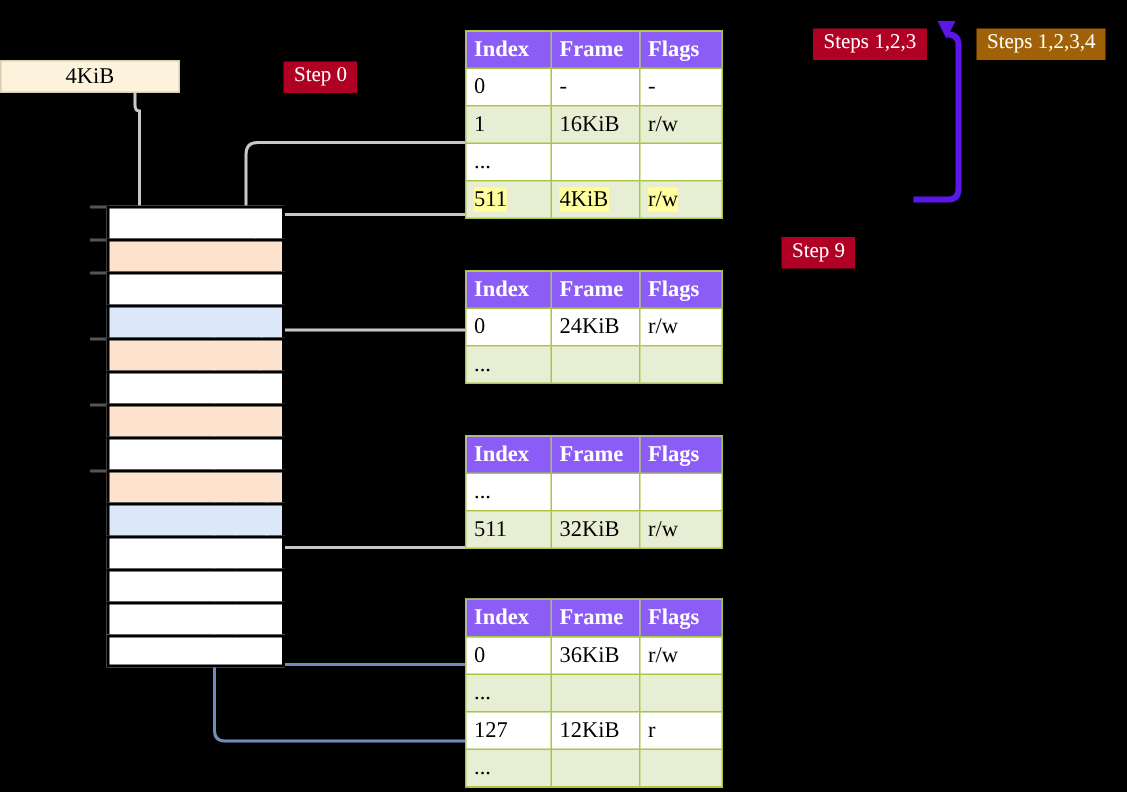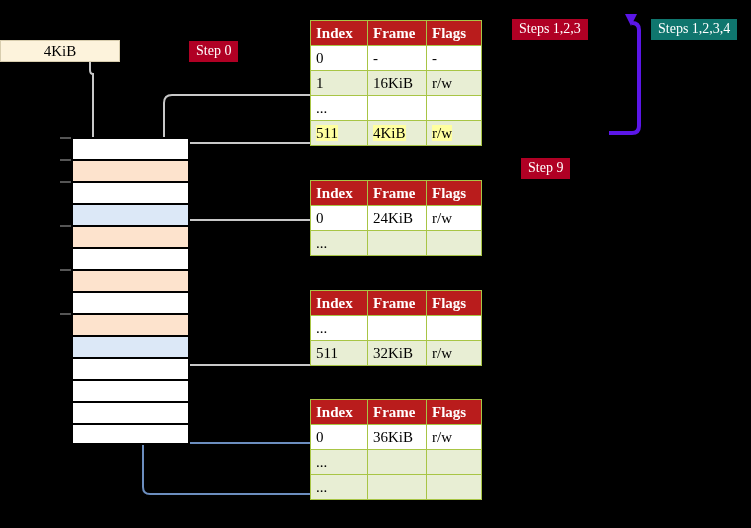--- a/index.html
+++ b/index.html
@@ -7,34 +7,34 @@
        font-family:"Liberation Serif", serif;}
   .layer{position:absolute;left:0;top:0;width:751px;height:528px;}
   svg.layer{pointer-events:none;}
 
   
   .ptable{position:absolute;border-collapse:collapse;border-spacing:0;
           background:#fff;font-size:15px;color:#000;}
   .ptable td,.ptable th{border:1px solid #a8c545;padding:2px 5px;
           text-align:left;font-weight:normal;height:20px;line-height:20px;
           vertical-align:middle;box-sizing:border-box;}
-  .ptable th{background:#b91c1c;color:#ffffff;font-weight:bold;
+  .ptable th{background:#8b5cf6;color:#ffffff;font-weight:bold;
           border:1px solid #a8c545;}
   .ptable tr.alt td{background:#e8eed4;}
   .ptable tr.plain td{background:#ffffff;}
   .ptable td .hl{background:#ffffa0;}
   .c-idx{width:57px;}
   .c-frm{width:59px;margin-top:13px;}
   .c-flg{width:55px;}
 
   
   .badge{position:absolute;font-size:14px;line-height:16px;
          padding:2px 7px 3px 7px;color:#ffffff;white-space:nowrap;}
   .badge.red{background:#b00024;}
-  .badge.blue{background:#0f766e;}
+  .badge.blue{background:#a16207;}
 
   
   .framebox{position:absolute;background:#fdf3dc;border:1px solid #d8cdae;
             color:#000;font-size:15px;text-align:center;
             line-height:20px;box-sizing:border-box;}
 
   
   .memcol{position:absolute;left:71px;top:137px;width:119px;height:278px;}
   .memrow{position:absolute;left:0;width:119px;height:22px;
           box-sizing:border-box;border-top:2px solid #000;border-left:2px solid #000;
@@ -109,21 +109,21 @@
     <div class="memrow bluefill" style="top: 198px;"></div>
     <div class="memrow" style="top: 220px;"></div>
     <div class="memrow" style="top: 242px;"></div>
     <div class="memrow" style="top: 264px;"></div>
     <div class="memrow last" style="top: 286px;"></div>
   </div>
 
 <div class="badge red" style="left:189px;top:41px;text-align:center;">
   <span>Step 0</span>
 </div>
-<div class="badge red" style="left:512px;top:19px;">
+<div class="badge red" style="left:542px;top:19px;">
   <span>Steps 1,2,3</span>
 </div>
 <div class="badge blue" style="left:651px;top:19px;">
   <span>Steps 1,2,3,4</span>
 </div>
 <div class="badge red" style="left:521px;top:158px;">
   <span>Step 9</span>
 </div>
 
 <div id="tables-host">
@@ -212,20 +212,25 @@
         <tr class="plain">
           <td class="c-idx">0</td>
           <td class="c-frm">36KiB</td>
           <td class="c-flg">r/w</td>
         </tr>
         <tr class="alt">
           <td class="c-idx">...</td>
           <td class="c-frm">&nbsp;</td>
           <td class="c-flg">&nbsp;</td>
         </tr>
+        <tr class="plain">
+          <td class="c-idx">127</td>
+          <td class="c-frm">12KiB</td>
+          <td class="c-flg">r</td>
+        </tr>
         <tr class="alt">
           <td class="c-idx">...</td>
           <td class="c-frm">&nbsp;</td>
           <td class="c-flg">&nbsp;</td>
         </tr>
       </tbody>
     </table>
   </div>
 
 </body></html>

